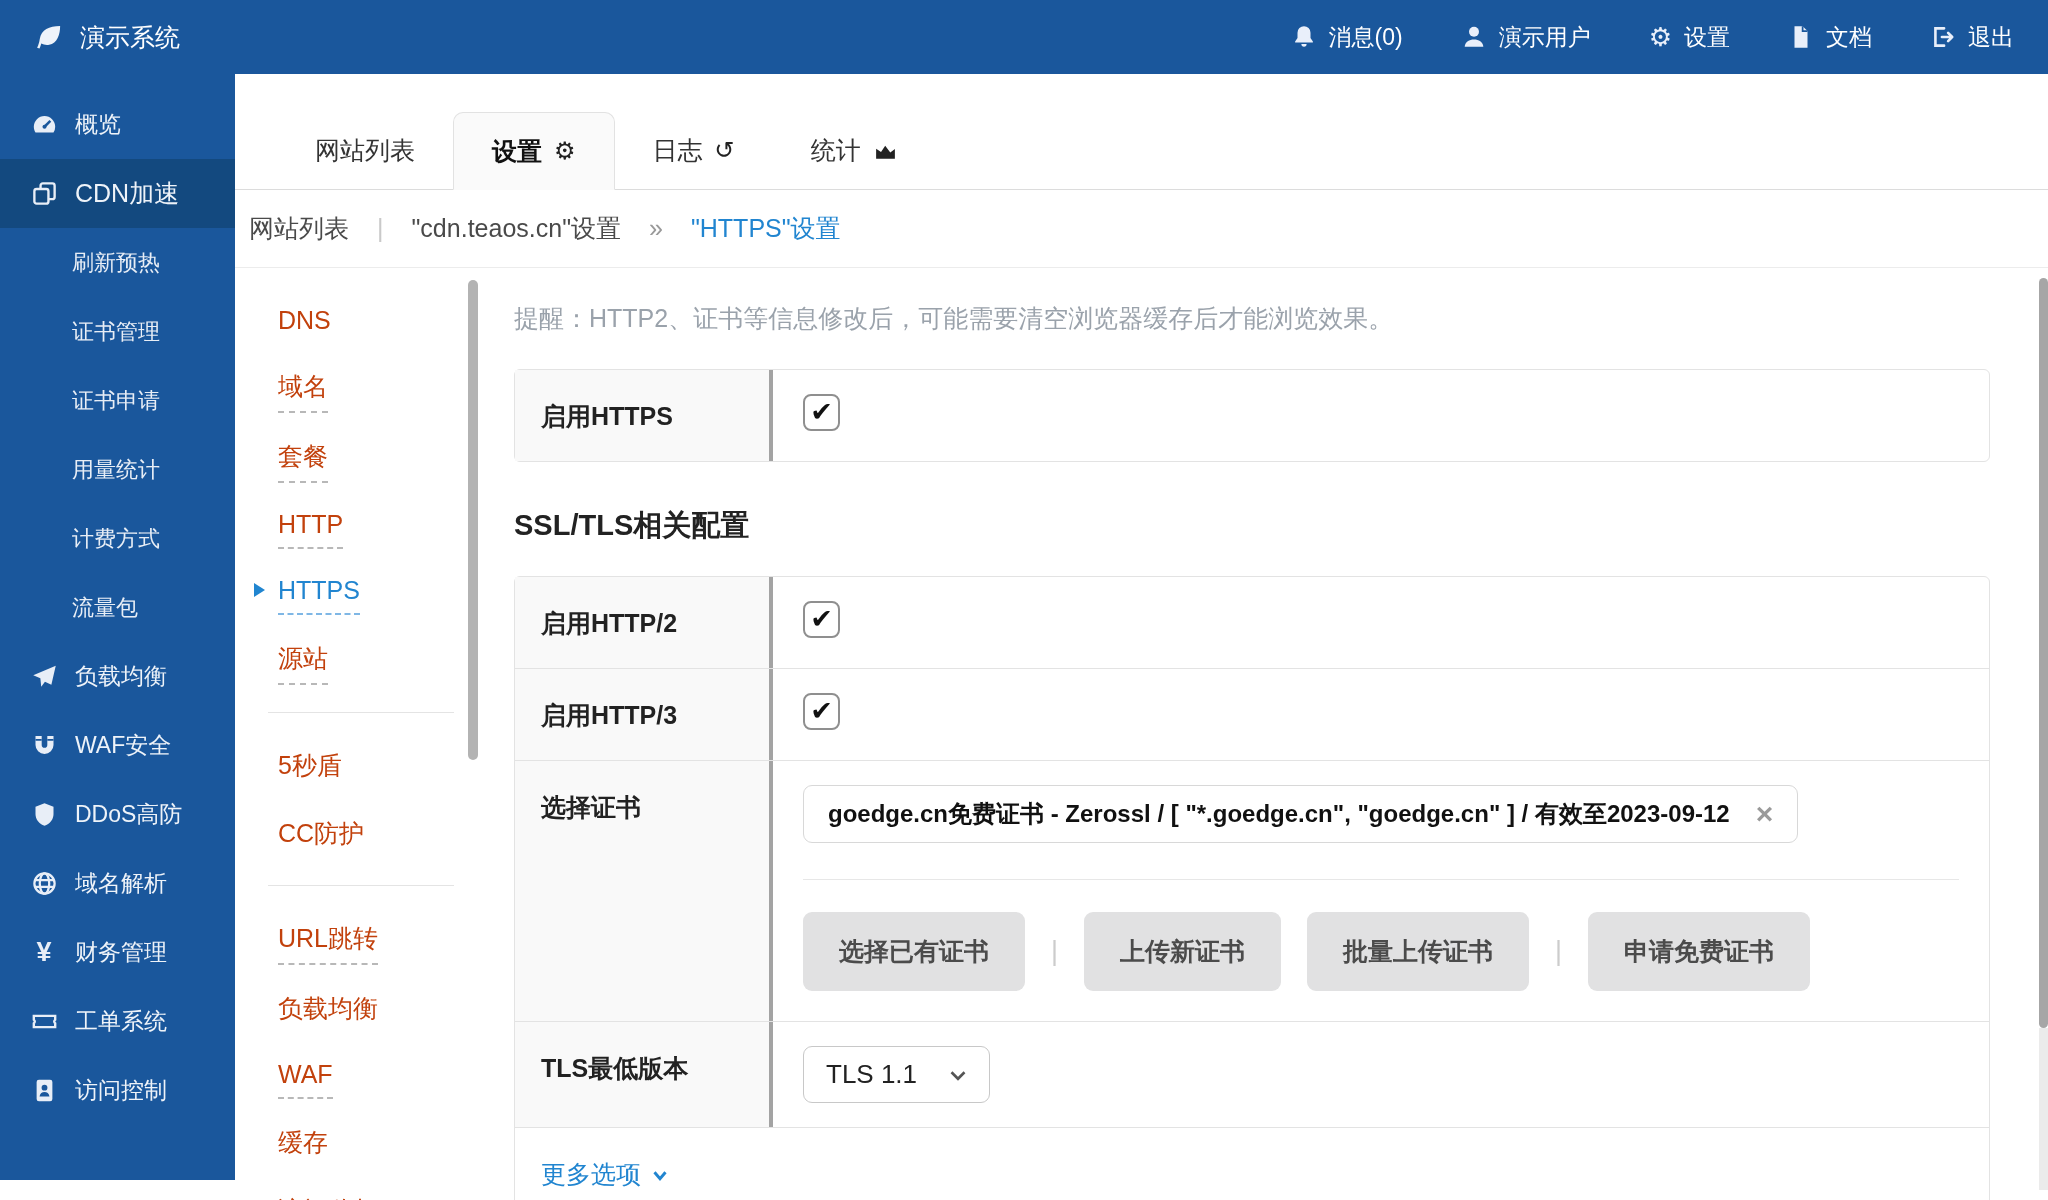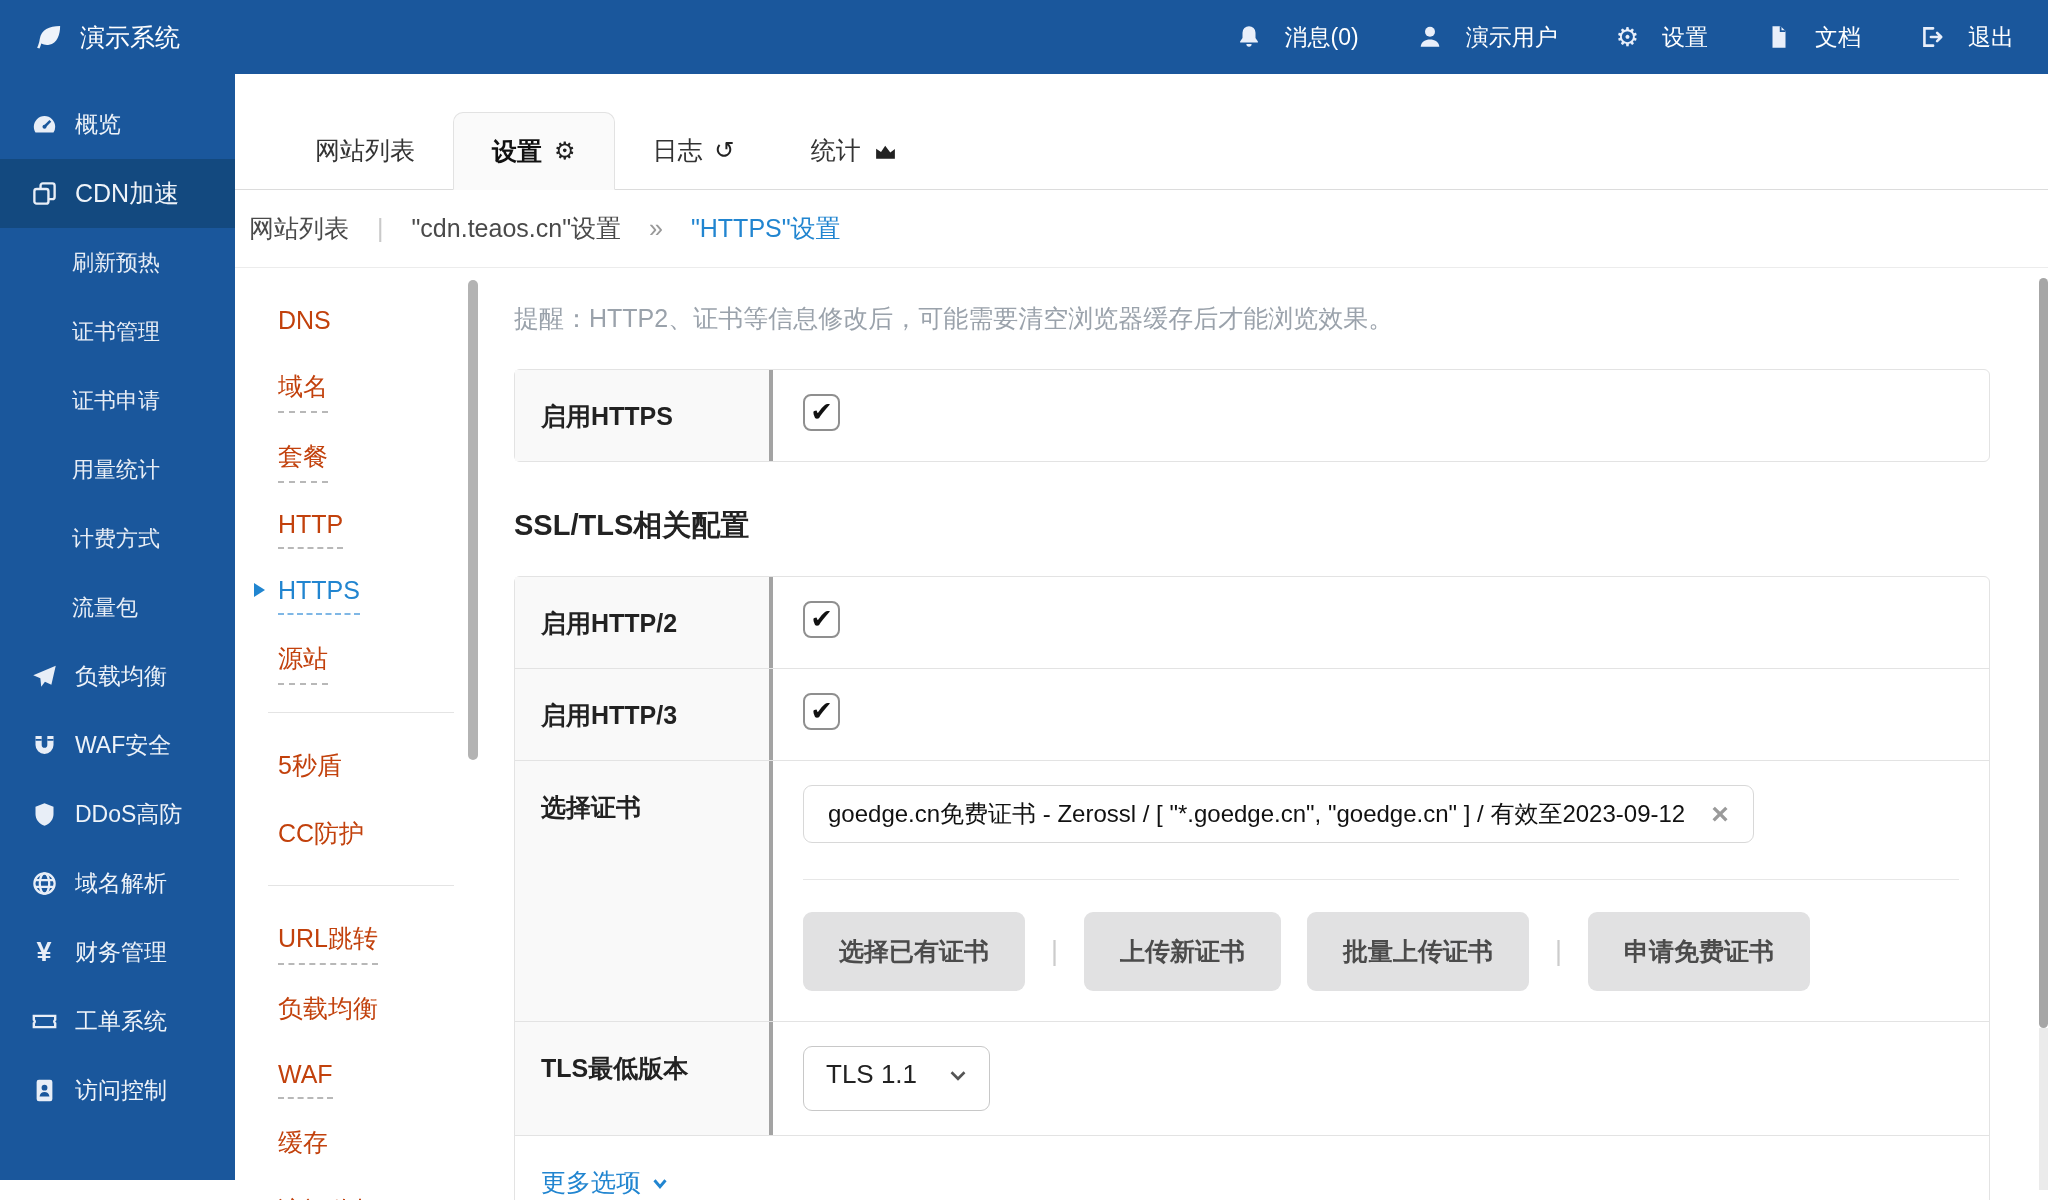--- a/index.html
+++ b/index.html
@@ -6,21 +6,21 @@
   html,body { width:2048px; height:1200px; overflow:hidden; background:#fff;
     font-family:"Liberation Sans","DejaVu Sans",sans-serif; }
   svg { display:block; }
 
   
   .topbar { height:74px; background:#1a579c; display:flex; align-items:center;
     justify-content:space-between; padding:0 34px; color:#fff; }
   .brand { display:flex; align-items:center; gap:16px; font-size:25px; cursor:pointer; }
   .brand svg { width:30px; height:30px; fill:#eef3fa; }
   .topnav { display:flex; align-items:center; gap:58px; }
-  .topnav-item { display:flex; align-items:center; gap:23px; font-size:23px; color:#fff; cursor:pointer; }
+  .topnav-item { display:flex; align-items:center; gap:12px; font-size:23px; color:#fff; cursor:pointer; }
   .topnav-item svg { width:26px; height:26px; fill:#e9effa; }
   .topnav-item svg.stroked { fill:none; stroke:#e9effa; }
   .glyph { font-size:26px; line-height:1; color:#e9effa; }
 
   
   .shell { display:flex; height:1106px; }
   .sidebar { width:235px; background:#1a579c; padding-top:16px; flex-shrink:0; }
   .side-item { height:69px; display:flex; align-items:center; gap:17px;
     padding-left:30px; color:#eef3f9; font-size:23px; cursor:pointer; }
   .side-item .sicon { width:28px; height:28px; flex-shrink:0; display:flex;
@@ -77,31 +77,31 @@
     padding:30px 10px 28px 26px; font-weight:bold; font-size:25px; color:#222; }
   .tvalue { flex:1; padding:24px 30px; min-width:0; }
   .checkbox { width:37px; height:37px; border:2px solid #8f8f8f; border-radius:8px;
     background:#fff; display:flex; align-items:center; justify-content:center; cursor:pointer; }
   .checkbox .chk { font-size:27px; font-weight:bold; color:#111; line-height:1; }
 
   .section-title { font-size:29px; font-weight:bold; color:#222; margin:44px 0 30px; }
 
   .chip { display:inline-flex; align-items:center; gap:26px; border:1px solid #d8d8d8;
     border-radius:9px; padding:12px 24px; background:#fff; }
-  .chip .chip-text { font-size:24px; font-weight:normal; color:#111; white-space:nowrap; }
+  .chip .chip-text { font-size:24px; font-weight:bold; color:#111; white-space:nowrap; }
   .chip .x { font-size:30px; font-weight:bold; color:#9a9a9a; line-height:1; cursor:pointer; }
   .cert-divider { border:none; border-top:1px solid #e7e7e7; margin:36px 0 0; }
   .btnrow { display:flex; align-items:center; gap:26px; margin:32px 0 6px; }
   .gbtn { background:#e1e1e2; border:none; border-radius:9px; padding:23px 36px;
     font-size:25px; color:#4b4b4b; font-weight:bold; cursor:pointer;
     font-family:"Liberation Sans","DejaVu Sans",sans-serif; }
   .pipe { color:#ccc; font-size:27px; }
 
   .select { display:inline-flex; align-items:center; gap:28px; border:1px solid #c8c8c8;
-    border-radius:9px; padding:12px 18px 20px 22px; background:#fff; cursor:pointer; }
+    border-radius:9px; padding:12px 18px 12px 22px; background:#fff; cursor:pointer; }
   .select .sel-val { font-size:26px; color:#222; }
   .select svg { width:26px; height:26px; }
 
   .more-cell { padding:30px 10px 30px 26px; }
   .more-link { display:inline-flex; align-items:center; gap:8px; color:#2185d0;
     font-size:25px; cursor:pointer; text-decoration:none; }
   .more-link svg { width:22px; height:22px; }
 
   
   .page-scroll-track { position:fixed; right:0; top:1028px; width:9px; height:162px; background:#ebebeb; }

